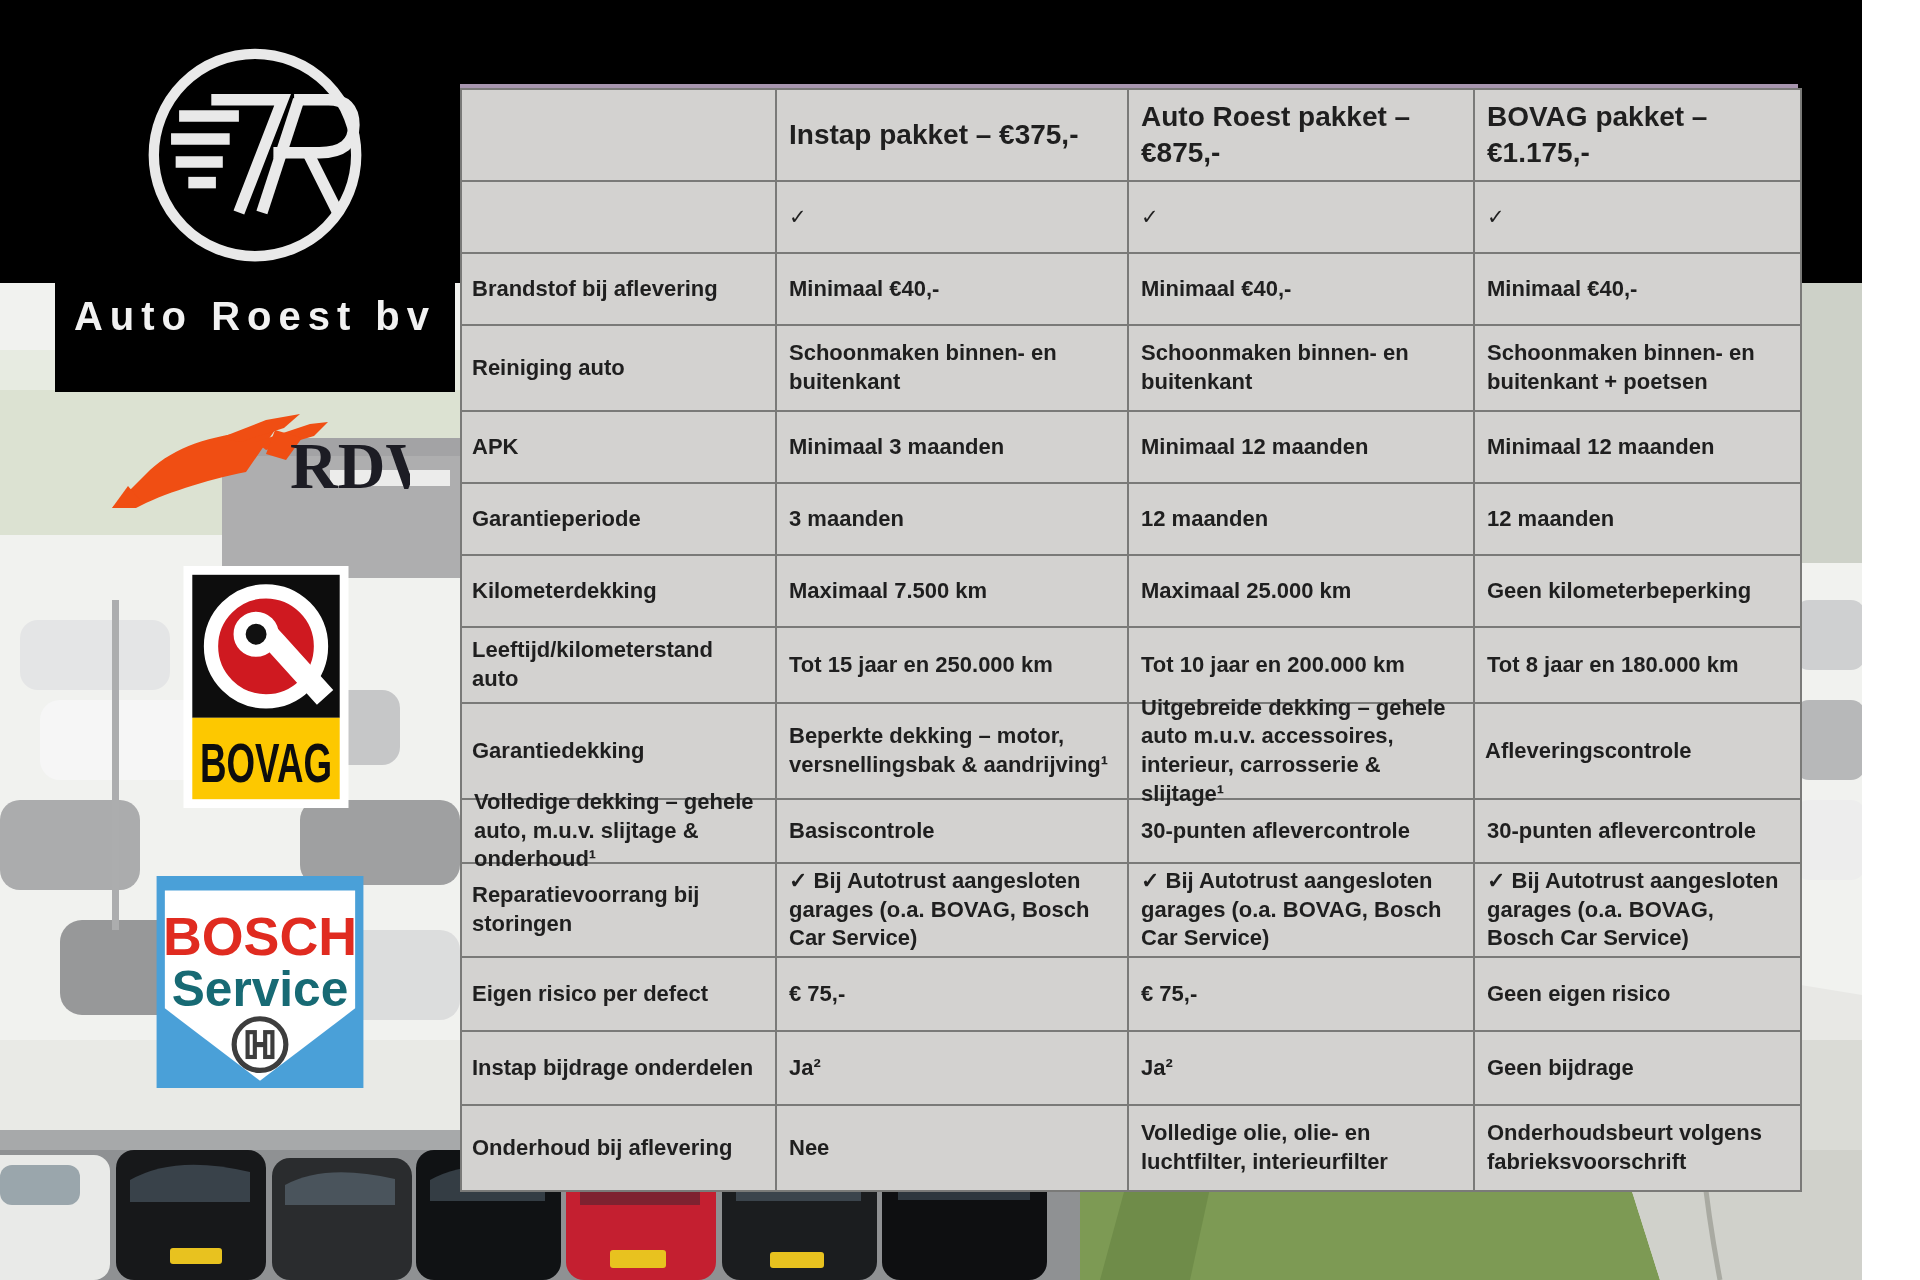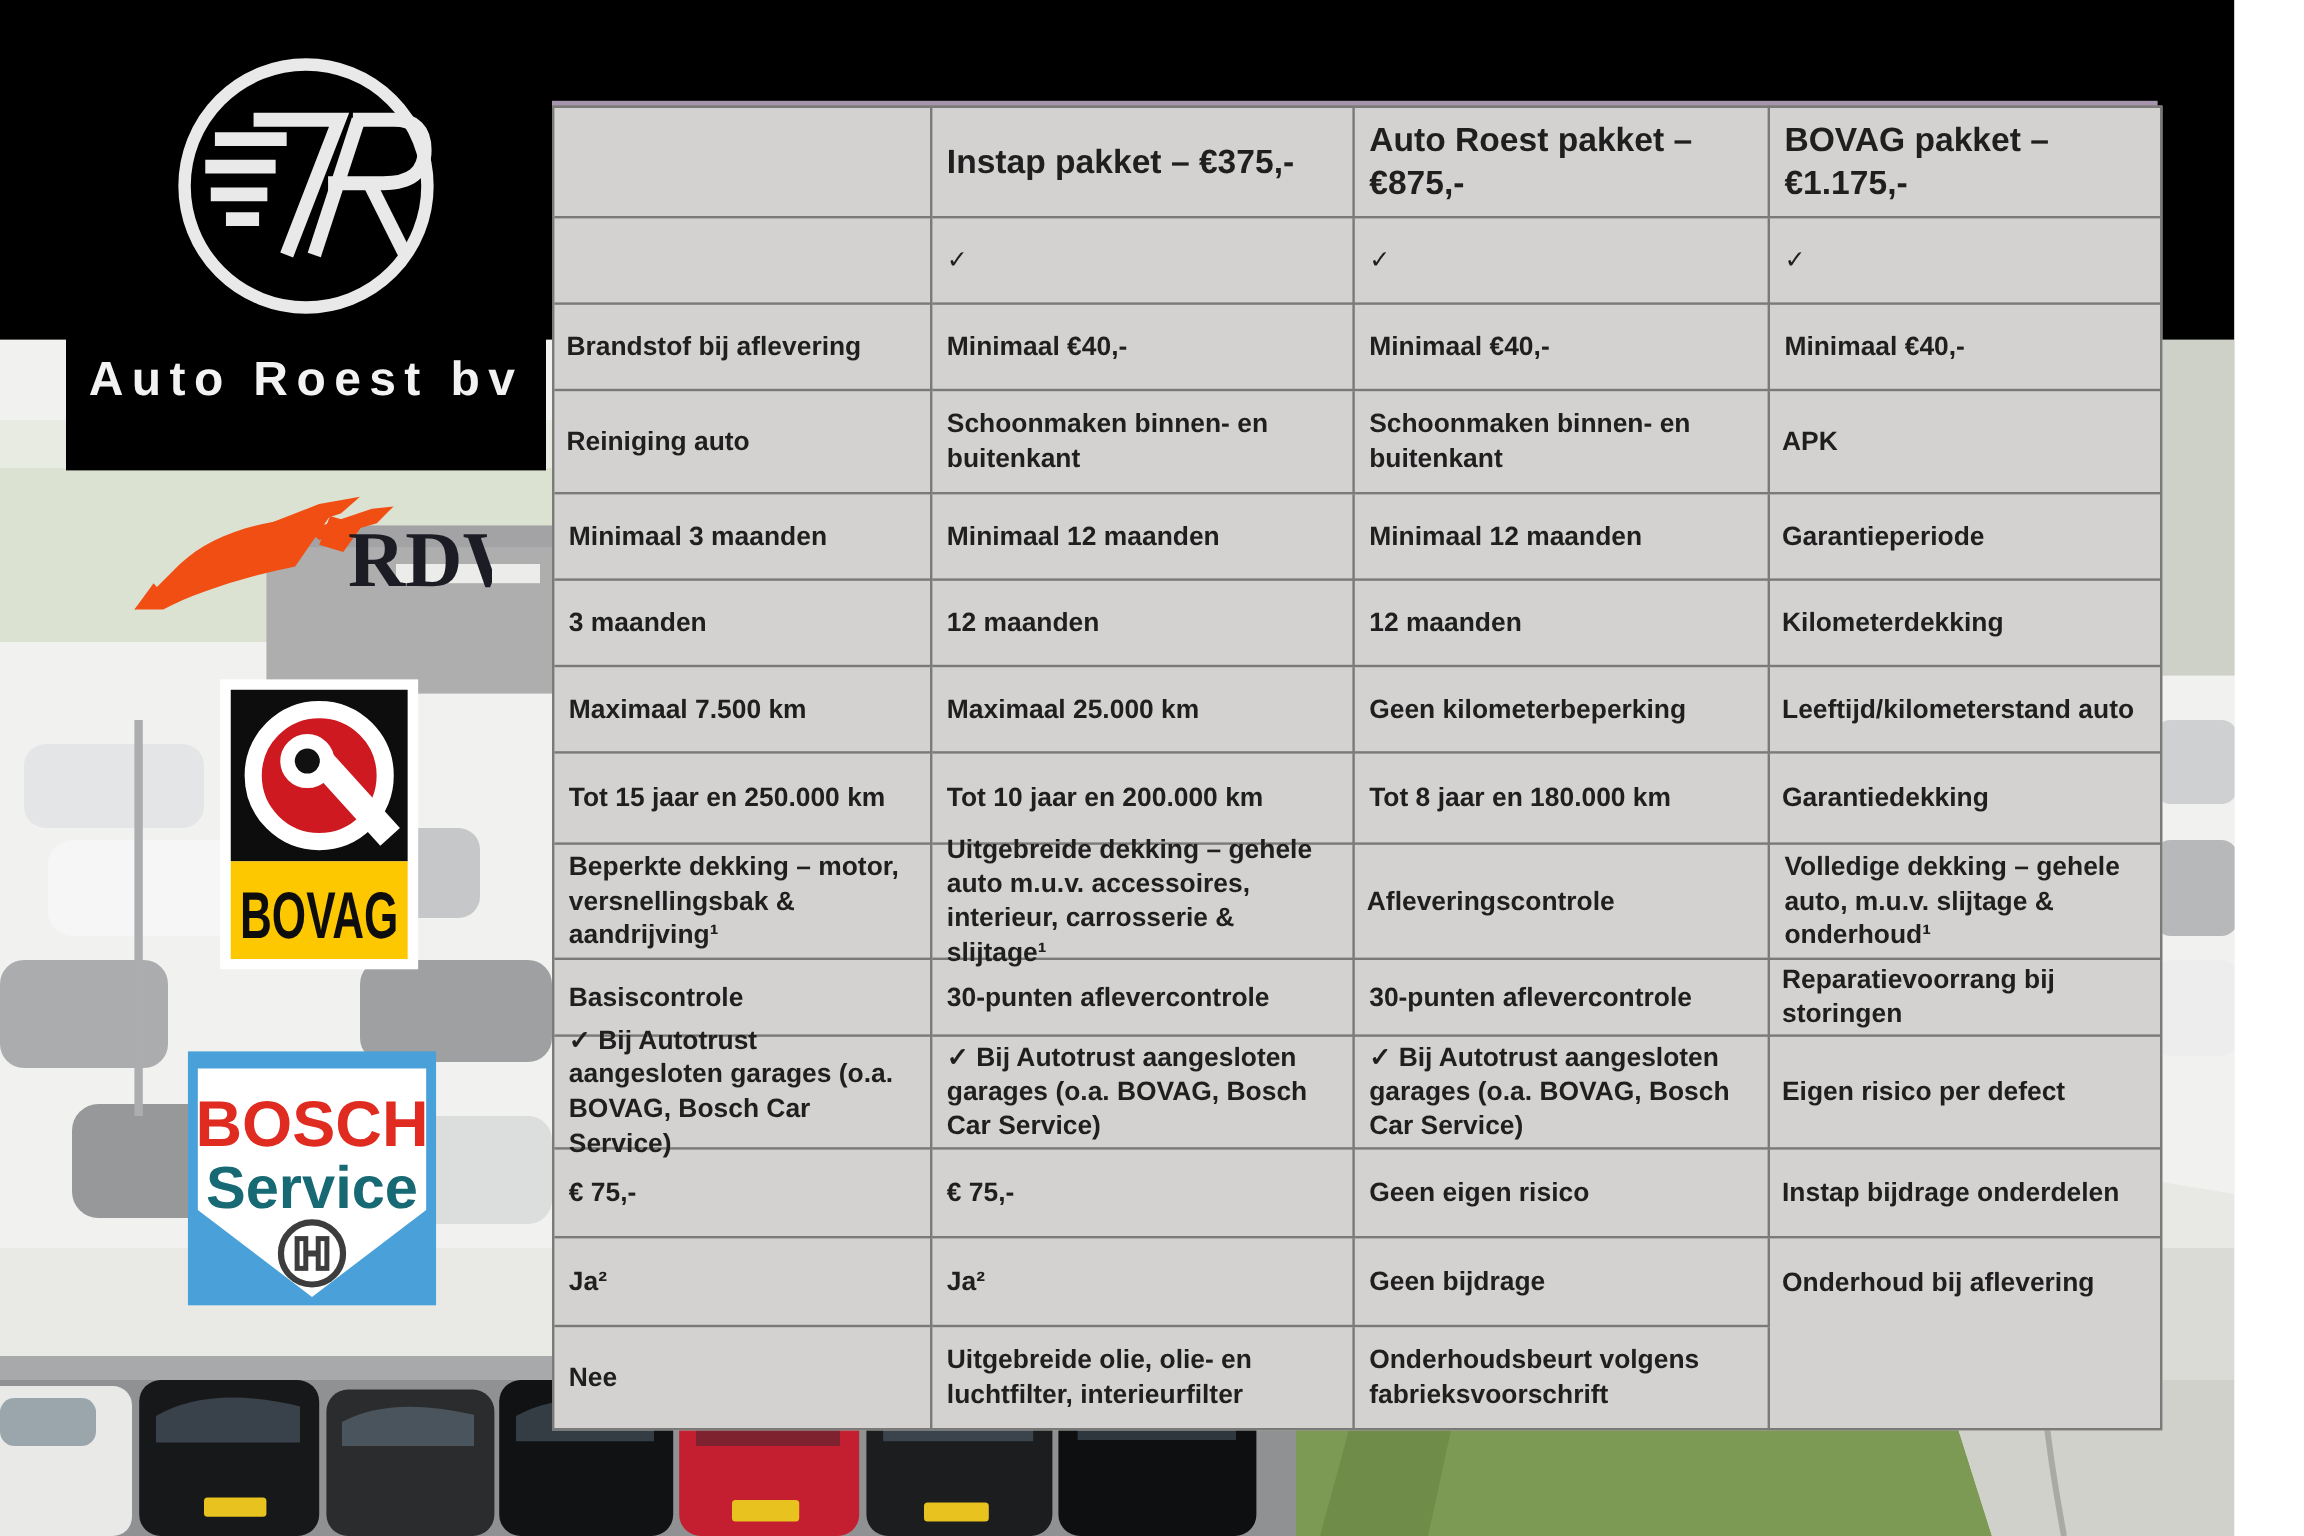--- a/index.html
+++ b/index.html
@@ -170,20 +170,21 @@
       <div class="cell check">✓</div>
       <div class="cell check">✓</div>
       <div class="cell check">✓</div>
       <div class="cell label">Brandstof bij aflevering</div>
       <div class="cell">Minimaal €40,-</div>
       <div class="cell">Minimaal €40,-</div>
       <div class="cell">Minimaal €40,-</div>
       <div class="cell label">Reiniging auto</div>
       <div class="cell">Schoonmaken binnen- en buitenkant</div>
       <div class="cell">Schoonmaken binnen- en buitenkant</div>
+      <div class="cell">Schoonmaken binnen- en buitenkant + poetsen</div>
       <div class="cell label">APK</div>
       <div class="cell">Minimaal 3 maanden</div>
       <div class="cell">Minimaal 12 maanden</div>
       <div class="cell">Minimaal 12 maanden</div>
       <div class="cell label">Garantieperiode</div>
       <div class="cell">3 maanden</div>
       <div class="cell">12 maanden</div>
       <div class="cell">12 maanden</div>
       <div class="cell label">Kilometerdekking</div>
       <div class="cell">Maximaal 7.500 km</div>
@@ -208,17 +209,17 @@
       <div class="cell label">Eigen risico per defect</div>
       <div class="cell">€ 75,-</div>
       <div class="cell">€ 75,-</div>
       <div class="cell">Geen eigen risico</div>
       <div class="cell label">Instap bijdrage onderdelen</div>
       <div class="cell">Ja²</div>
       <div class="cell">Ja²</div>
       <div class="cell">Geen bijdrage</div>
       <div class="cell label bottom">Onderhoud bij aflevering</div>
       <div class="cell bottom">Nee</div>
-      <div class="cell bottom">Uitgebreide olie, olie- en luchtfilter, interieurfilter</div>
+      <div class="cell bottom">Volledige olie, olie- en luchtfilter, interieurfilter</div>
       <div class="cell bottom">Onderhoudsbeurt volgens fabrieksvoorschrift</div>
     </div>
 
 </div>
 
 </body></html>

